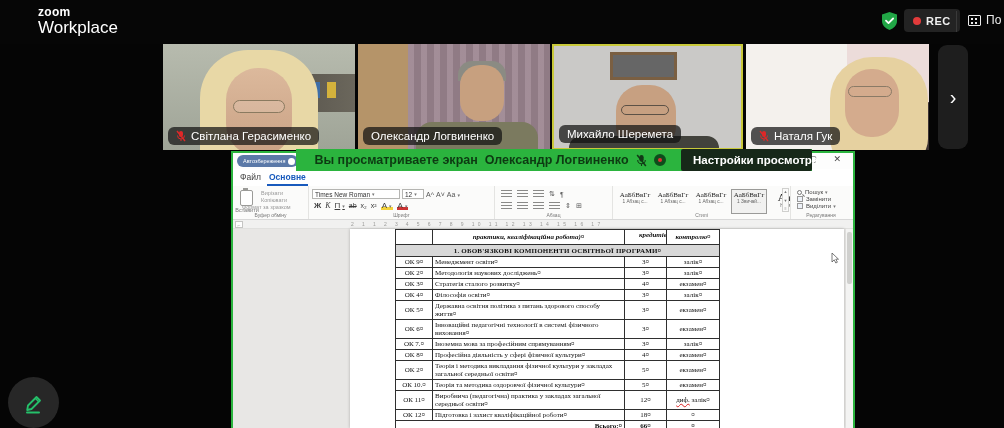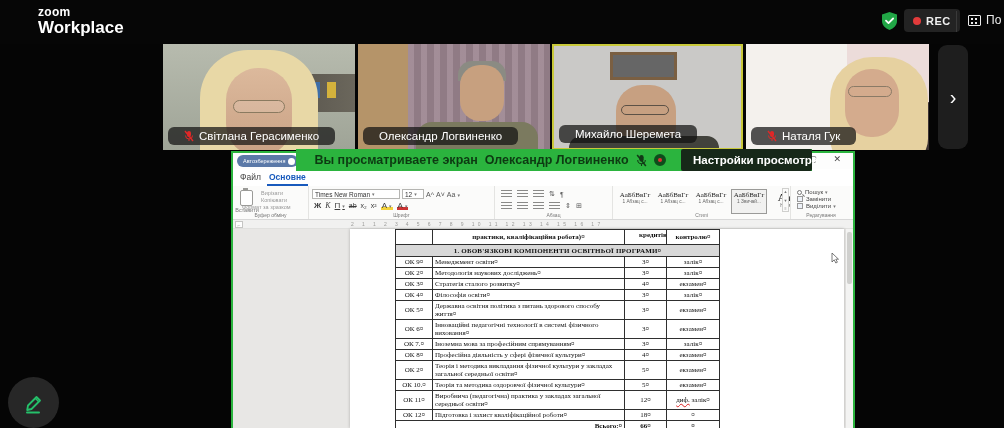--- a/index.html
+++ b/index.html
@@ -3,40 +3,40 @@
 <meta charset="utf-8">
 <style>
   * { box-sizing: border-box; margin: 0; padding: 0; }
   html,body { width:1004px; height:428px; overflow:hidden; background:#050505;
               font-family:"Liberation Sans", sans-serif; }
 
   
   #topbar { position:absolute; left:0; top:0; width:1004px; height:44px; background:#060606; z-index:30; }
   .logo { position:absolute; left:38px; top:6px; color:#fff; line-height:1.05; }
   .logo .l1 { font-size:12px; font-weight:700; letter-spacing:.3px; }
-  .logo .l2 { font-size:17px; font-weight:700; }
+  .logo .l2 { font-size:17px; font-weight:400; }
   .shield { position:absolute; left:880px; top:11px; }
   .rec-pill { position:absolute; left:904px; top:9px; height:23px; background:#232323; border-radius:4px;
               display:flex; align-items:center; gap:5px; padding:0 9px; }
   .rec-dot { width:8px; height:8px; border-radius:50%; background:#e23b3b; }
   .rec-pill span { color:#f0f0f0; font-size:11px; font-weight:700; letter-spacing:.5px; }
   .tb-div { position:absolute; left:956px; top:11px; width:1px; height:21px; background:#3a3a3a; }
   .view-btn { position:absolute; left:968px; top:13px; display:flex; align-items:center; gap:5px; color:#ededed; font-size:12px; }
   .grid-ic { width:13px; height:11px; border:1.5px solid #ededed; border-radius:1px; position:relative; }
   .grid-ic::before { content:""; position:absolute; left:2px; top:2px; width:2px; height:2px; background:#ededed;
                      box-shadow:4px 0 #ededed, 0 4px #ededed, 4px 4px #ededed; }
 
   
   .tile { position:absolute; top:44px; height:106px; background:#111; overflow:hidden; }
   #tile-0 { left:163px; width:192px; }
   #tile-1 { left:358px; width:192px; }
   #tile-2 { left:552px; width:191px; border:2px solid #c9c93a; }
   #tile-3 { left:746px; width:183px; }
   .nametag { position:absolute; left:5px; bottom:5px; background:rgba(18,18,18,.72); border-radius:6px;
-             color:#fff; font-size:11.5px; padding:3px 16px; display:flex; align-items:center; gap:5px; z-index:5; white-space:nowrap; }
+             color:#fff; font-size:11.5px; padding:3px 8px; display:flex; align-items:center; gap:5px; z-index:5; white-space:nowrap; }
   .next-btn { position:absolute; left:938px; top:45px; width:30px; height:104px; background:#1e1e1e; border-radius:9px;
               display:flex; align-items:center; justify-content:center; color:#fff; font-size:20px; cursor:pointer; }
 
   
   .art { position:absolute; inset:0; }
   .bg-0 { background:linear-gradient(180deg,#b7bbae,#9fa497); }
   .shelf0 { position:absolute; right:0; top:28%; width:38%; height:36%; background:linear-gradient(90deg,#56524a,#6b675c); }
   .book-b { position:absolute; right:18%; top:36%; width:9px; height:16px; background:#3d6da8; }
   .book-y { position:absolute; right:10%; top:36%; width:9px; height:16px; background:#d4b23c; }
   .hair0 { position:absolute; left:50%; transform:translateX(-50%); top:6px; width:118px; height:132px;
@@ -135,21 +135,21 @@
   .vscroll .thumb { position:absolute; left:1px; top:3px; width:5px; height:52px; background:#cfcfcd; border-radius:2px; }
   .cursor-ptr { position:absolute; left:598px; top:24px; color:#333; font-size:8px; }
 
   #doc-table { position:absolute; left:45px; top:0; width:324px; border-collapse:collapse; table-layout:fixed;
                font-family:"Liberation Serif", serif; font-size:7px; line-height:8px; color:#111; }
   #doc-table td { border:1px solid #2f2f2f; padding:1px 2px; vertical-align:middle; }
   .c-code { width:37px; text-align:center; }
   .c-name { width:192px; text-align:left; }
   .c-cred { width:42px; text-align:center; }
   .c-ctrl { width:53px; text-align:center; }
-  .hdr td { font-weight:700; text-align:center; height:15px; overflow:hidden; }
+  .hdr td { font-weight:700; text-align:center; height:15px; overflow:hidden;font-style:italic; }
   .hdr .clipup { display:block; margin-top:-4px;margin-left:12px; }
   .secrow td { background:#d8d8d8; font-weight:700; text-align:center; height:12px; letter-spacing:.2px; }
   .totrow td { font-weight:700; }
   .totrow .tlabel { text-align:right; border-left:none; }
   .sq { text-decoration:underline; text-decoration-style:wavy; text-decoration-color:#d22; text-decoration-thickness:1px; }
 
   
   #annotate { position:absolute; left:8px; top:377px; width:51px; height:51px; border-radius:50%;
               background:#272727; display:flex; align-items:center; justify-content:center; z-index:50; }
 </style>

